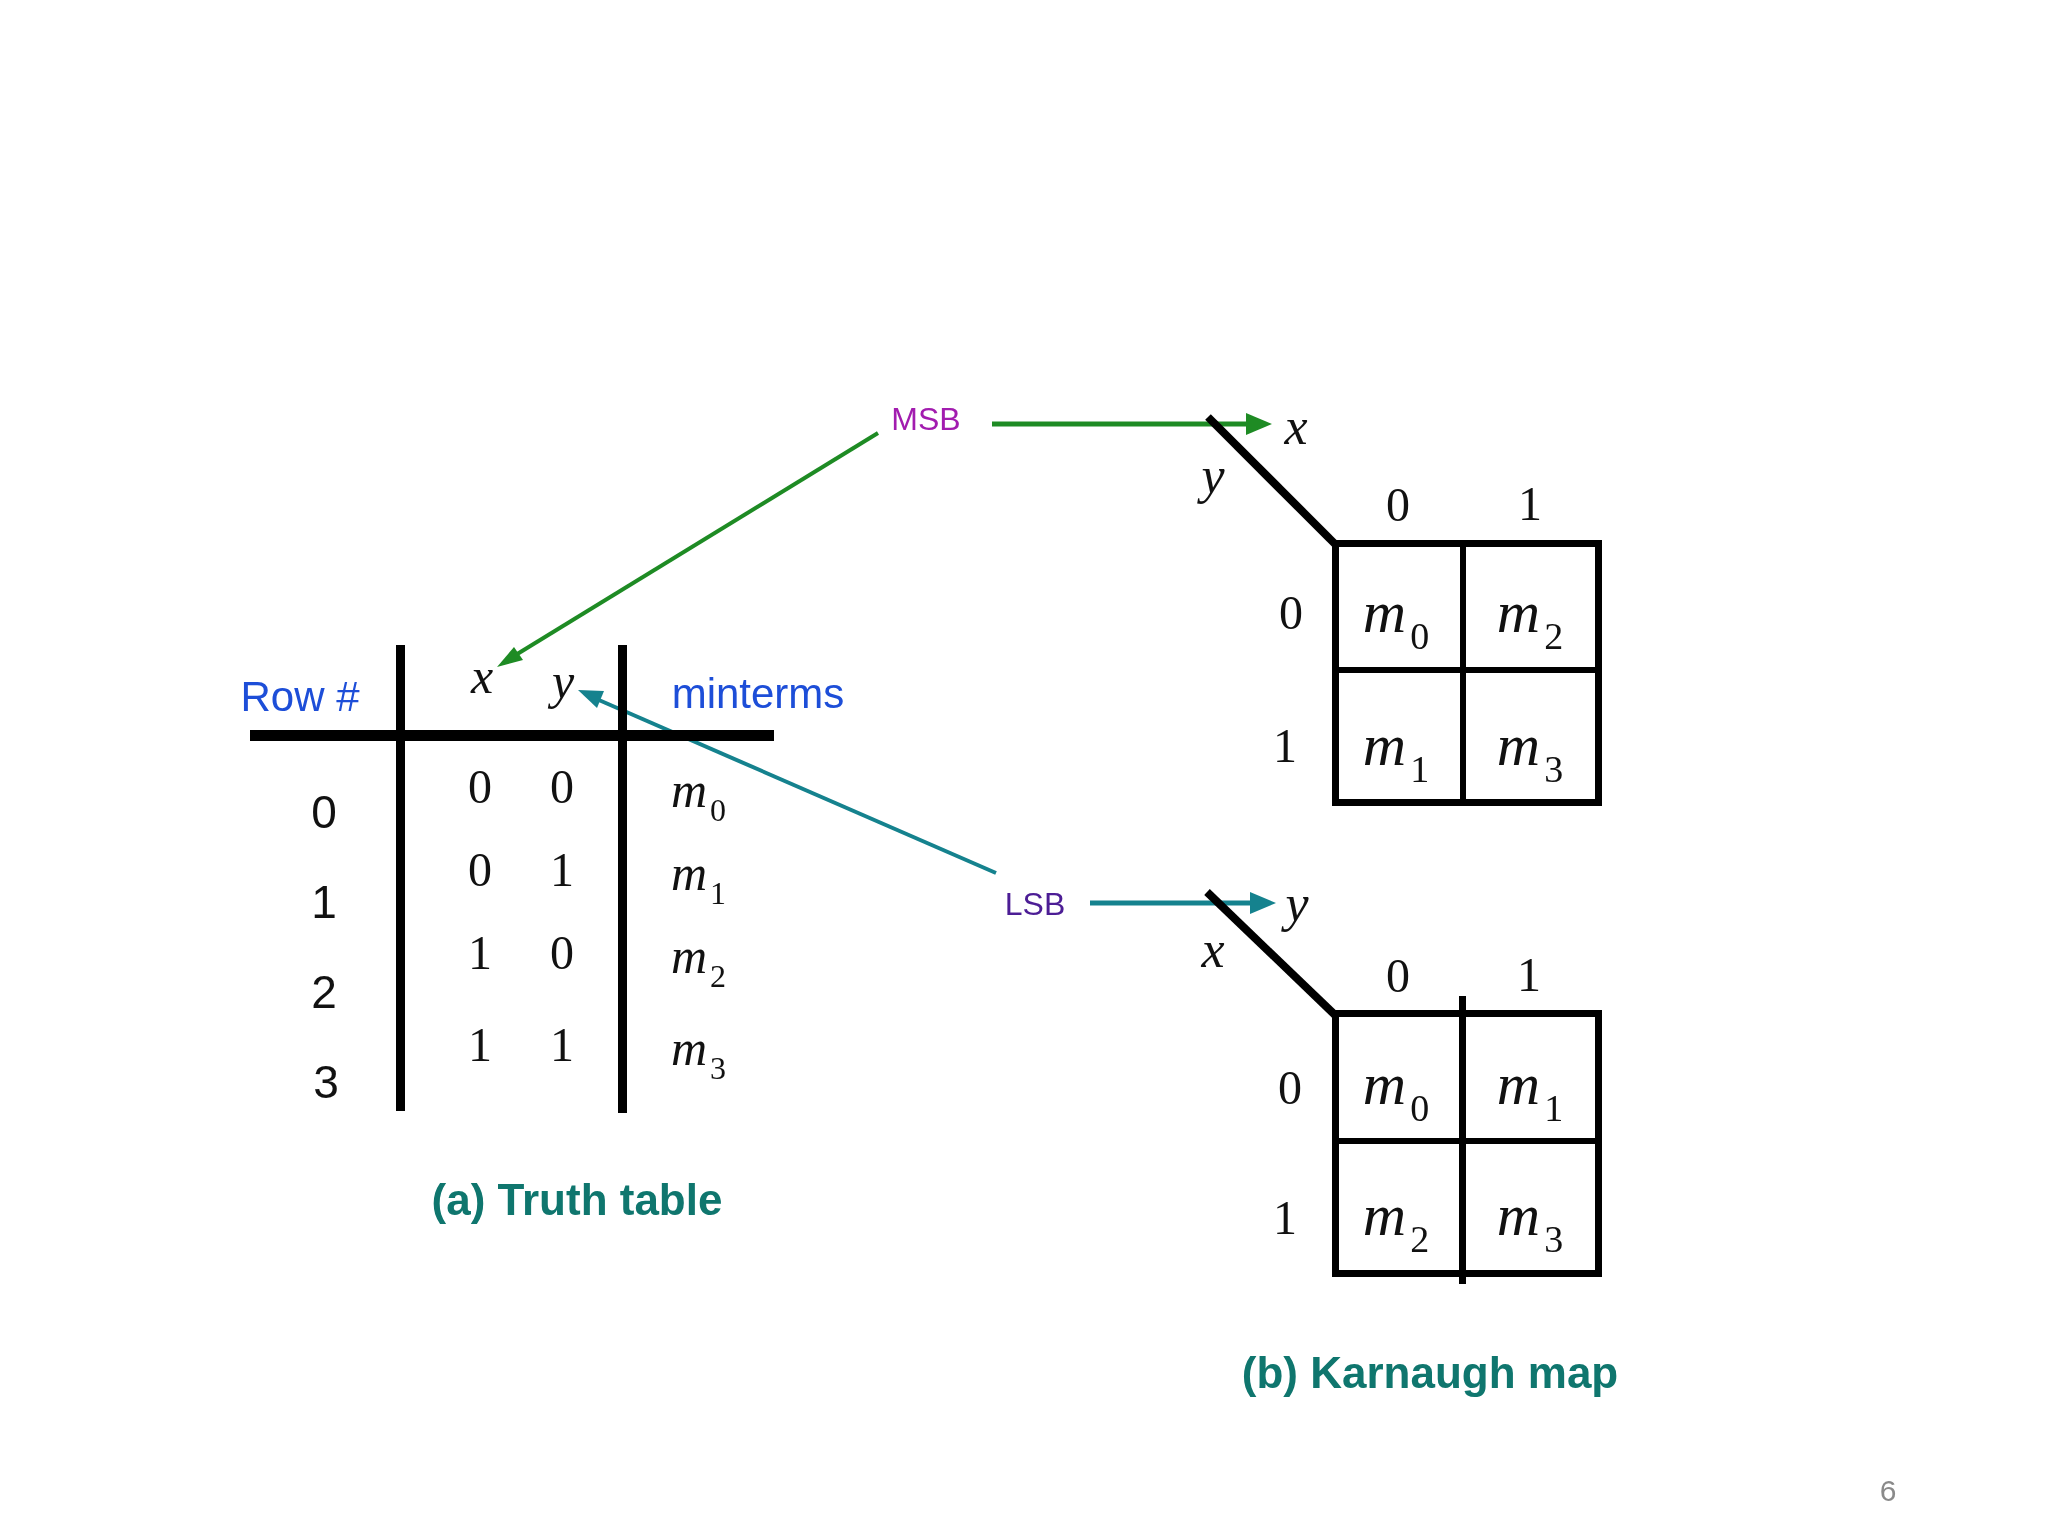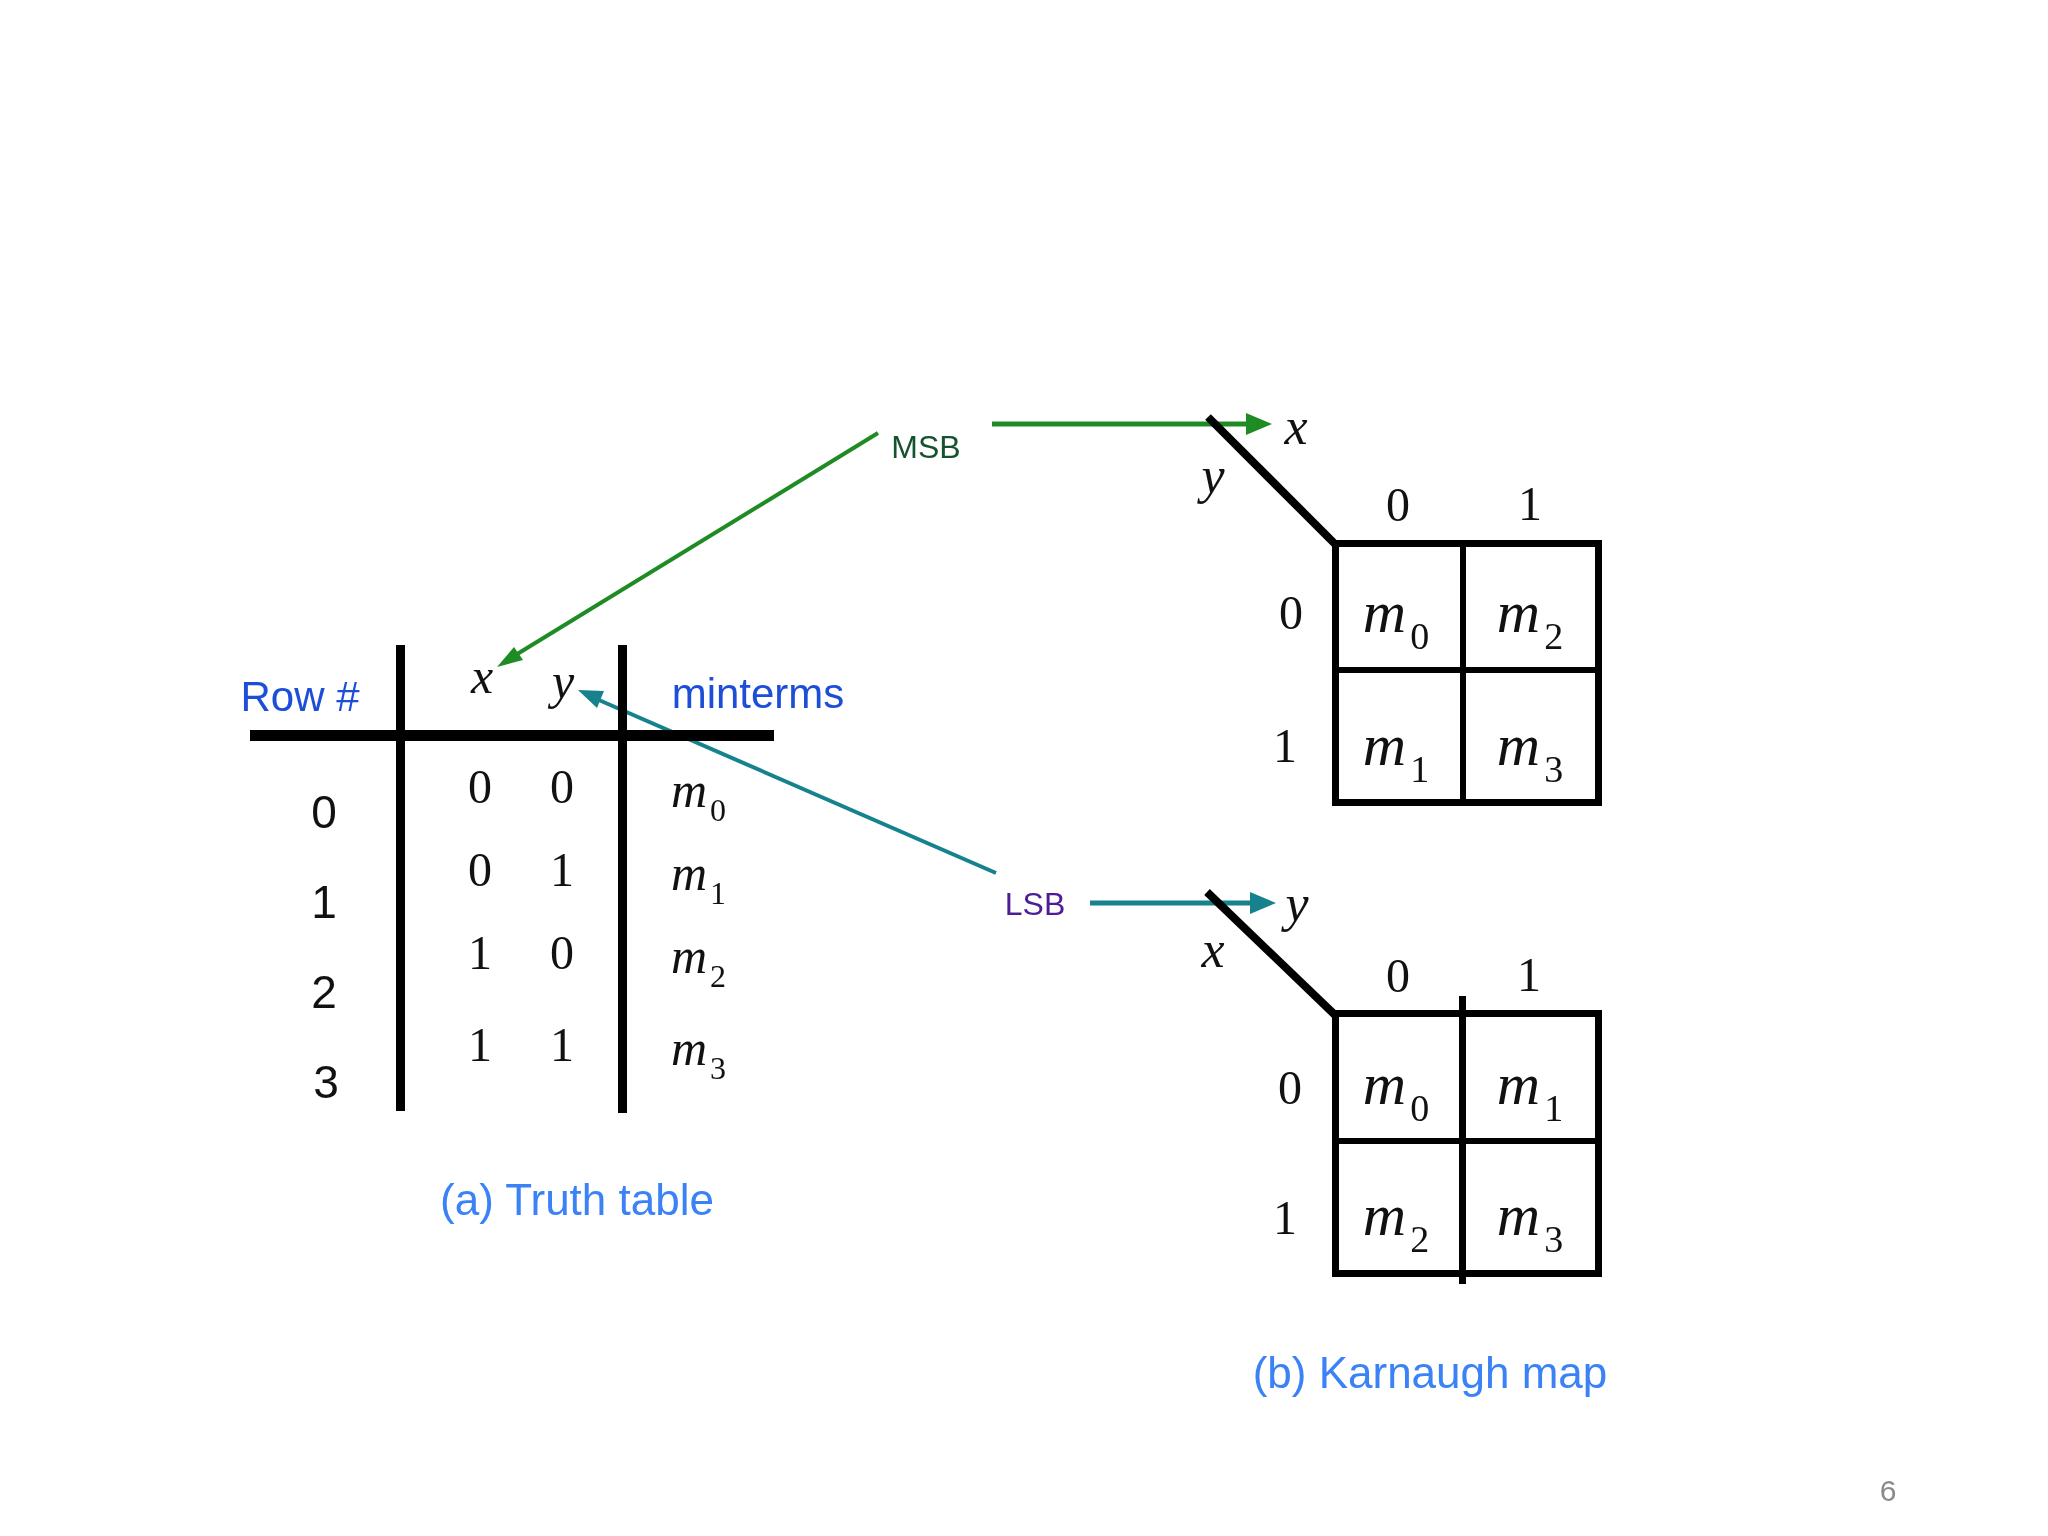--- a/index.html
+++ b/index.html
@@ -3,21 +3,21 @@
 <meta charset="utf-8">
 <style>
   html,body{margin:0;padding:0;background:#ffffff;}
   .slide{
     position:relative;width:2048px;height:1536px;background:#ffffff;
     font-family:"Liberation Sans",sans-serif;color:#111;overflow:hidden;
   }
   .abs{position:absolute;transform:translate(-50%,-50%);white-space:nowrap;line-height:1;}
   .title{font-size:74px;font-weight:bold;letter-spacing:0px;}
   .lbl{font-size:42px;color:#1d4ed8;}
-  .cap{font-size:44px;color:#3b82f6;}
+  .cap{font-size:44px;color:#0f766e;font-weight:bold;}
   .rownum{font-size:46px;color:#111;}
   .ser{font-family:"Liberation Serif","DejaVu Serif",serif;}
   .it{font-style:italic;}
   .tdig{font-size:48px;}
   .kdig{font-size:48px;}
   .vlab{font-size:52px;}
   .mint .mbase{font-size:50px;}
   .mint .msub{font-size:32px;position:relative;top:14px;left:3px;}
   .kmint .mbase{font-size:60px;}
   .kmint .msub{font-size:38px;position:relative;top:17px;left:4px;}
@@ -45,21 +45,21 @@
     <line x1="592" y1="697" x2="996" y2="873" stroke-width="4" stroke="#15828e"></line>
     <polygon points="578,690 604,691 597,708" fill="#15828e"></polygon>
 
     <line x1="1090" y1="903" x2="1252" y2="903" stroke-width="5" stroke="#15828e"></line>
     <polygon points="1276,903 1250,892 1250,914" fill="#15828e"></polygon>
 
     <line x1="1208" y1="417" x2="1336" y2="545" stroke="#000" stroke-width="8"></line>
     <line x1="1207" y1="892" x2="1336" y2="1016" stroke="#000" stroke-width="8"></line>
   </svg>
 
-  <div class="abs annot" style="left: 926px; top: 447px; color: #14532d;">MSB</div>
+  <div class="abs annot" style="left: 926px; top: 419px; color: #a21caf;">MSB</div>
   <div class="abs annot" style="left: 1035px; top: 904px; color: #4c1d95;">LSB</div>
 
   <div class="line" style="left:396px;top:645px;width:9px;height:466px;"></div>
   <div class="line" style="left:618px;top:645px;width:9px;height:468px;"></div>
   <div class="line" style="left:250px;top:730px;width:524px;height:11px;"></div>
 
   <div class="abs lbl" style="left:300px;top:697px;">Row #</div>
   <div class="abs ser it vlab" style="left:482px;top:676px;font-size:50px;">x</div>
   <div class="abs ser it vlab" style="left:563px;top:681px;font-size:50px;">y</div>
   <div class="abs lbl" style="left:758px;top:694px;">minterms</div>

